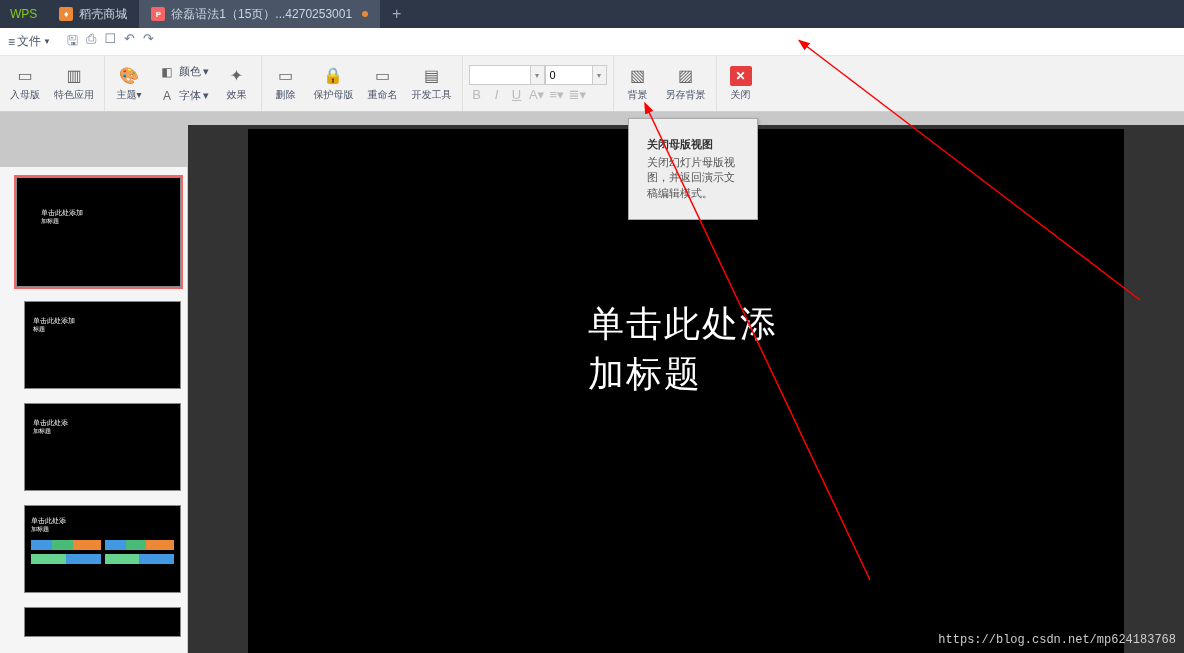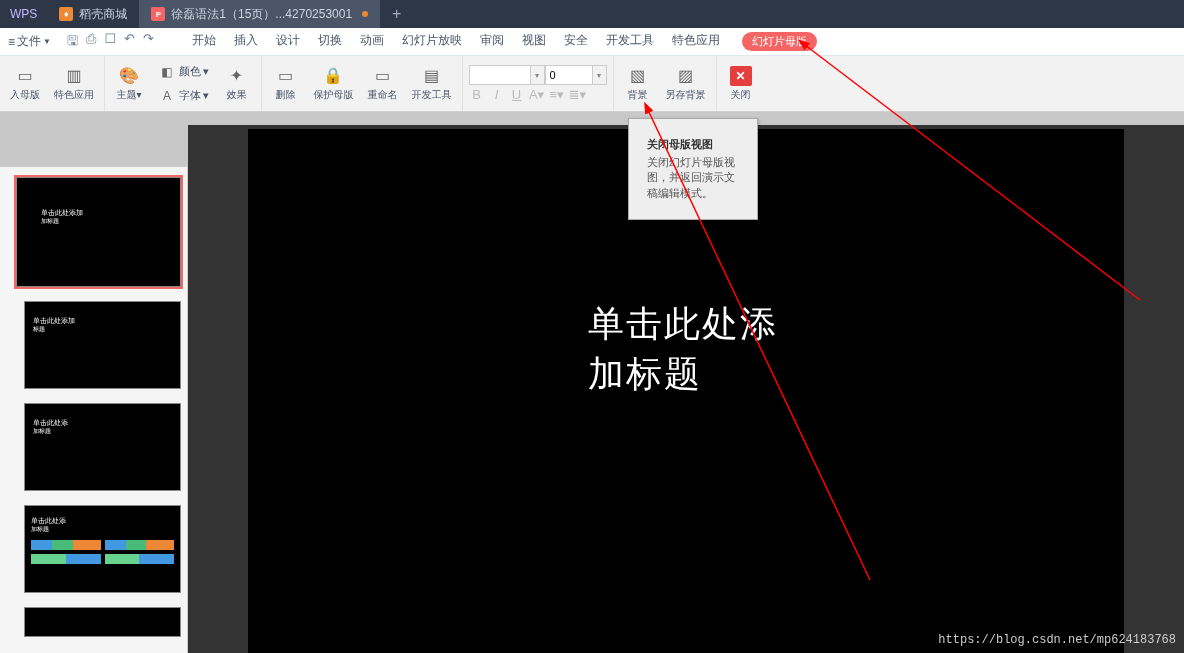--- a/index.html
+++ b/index.html
@@ -1,20 +1,20 @@
 <!DOCTYPE html>
 <html><head>
 <meta charset="utf-8">
 <style>
 * { margin: 0; padding: 0; box-sizing: border-box; font-family: "Microsoft YaHei", sans-serif; }
 body { width: 1184px; height: 653px; background: #f0f0f0; overflow: hidden; position: relative; }
 
 
 .titlebar { height: 28px; background: #2d3748; display: flex; align-items: center; color: #cbd5e0; font-size: 12px; }
-.titlebar .wps { padding: 0 10px; color: #c4b5fd; }
+.titlebar .wps { padding: 0 10px; color: #84cc16; }
 .titlebar .tab { display: flex; align-items: center; padding: 0 12px; height: 100%; gap: 6px; cursor: pointer; }
 .titlebar .tab.active { background: #4a5568; }
 .titlebar .tab .ticon { width: 14px; height: 14px; background: #ed8936; border-radius: 2px; display: flex; align-items: center; justify-content: center; font-size: 9px; color: #fff; }
 .titlebar .tab .ticon.orange2 { background: #f56565; font-size: 8px; font-weight: bold; }
 .titlebar .dot { width: 6px; height: 6px; border-radius: 50%; background: #ed8936; margin-left: 4px; }
 .titlebar .plus { padding: 0 12px; font-size: 16px; color: #a0aec0; cursor: pointer; }
 
 
 .menubar { height: 28px; background: #fff; border-bottom: 1px solid #e2e8f0; display: flex; align-items: center; font-size: 12px; color: #4a5568; }
 .menubar .file { padding: 0 8px; display: flex; align-items: center; gap: 2px; }
@@ -101,34 +101,20 @@
     <span>文件</span>
     <span style="font-size:8px;">▼</span>
   </div>
   <div class="qat">
     <span>🖫</span>
     <span>⎙</span>
     <span>☐</span>
     <span>↶</span>
     <span>↷</span>
   </div>
-  <div class="menus">
-    <span>开始</span>
-    <span>插入</span>
-    <span>设计</span>
-    <span>切换</span>
-    <span>动画</span>
-    <span>幻灯片放映</span>
-    <span>审阅</span>
-    <span>视图</span>
-    <span>安全</span>
-    <span>开发工具</span>
-    <span>特色应用</span>
-    <span class="pill">幻灯片母版</span>
-  </div>
 </div>
 
 <div class="ribbon">
   <div class="rgroup">
     <div class="rbtn">
       <span class="ricon">▭</span>
       <span class="rlabel">入母版</span>
     </div>
     <div class="rbtn">
       <span class="ricon">▥</span>

